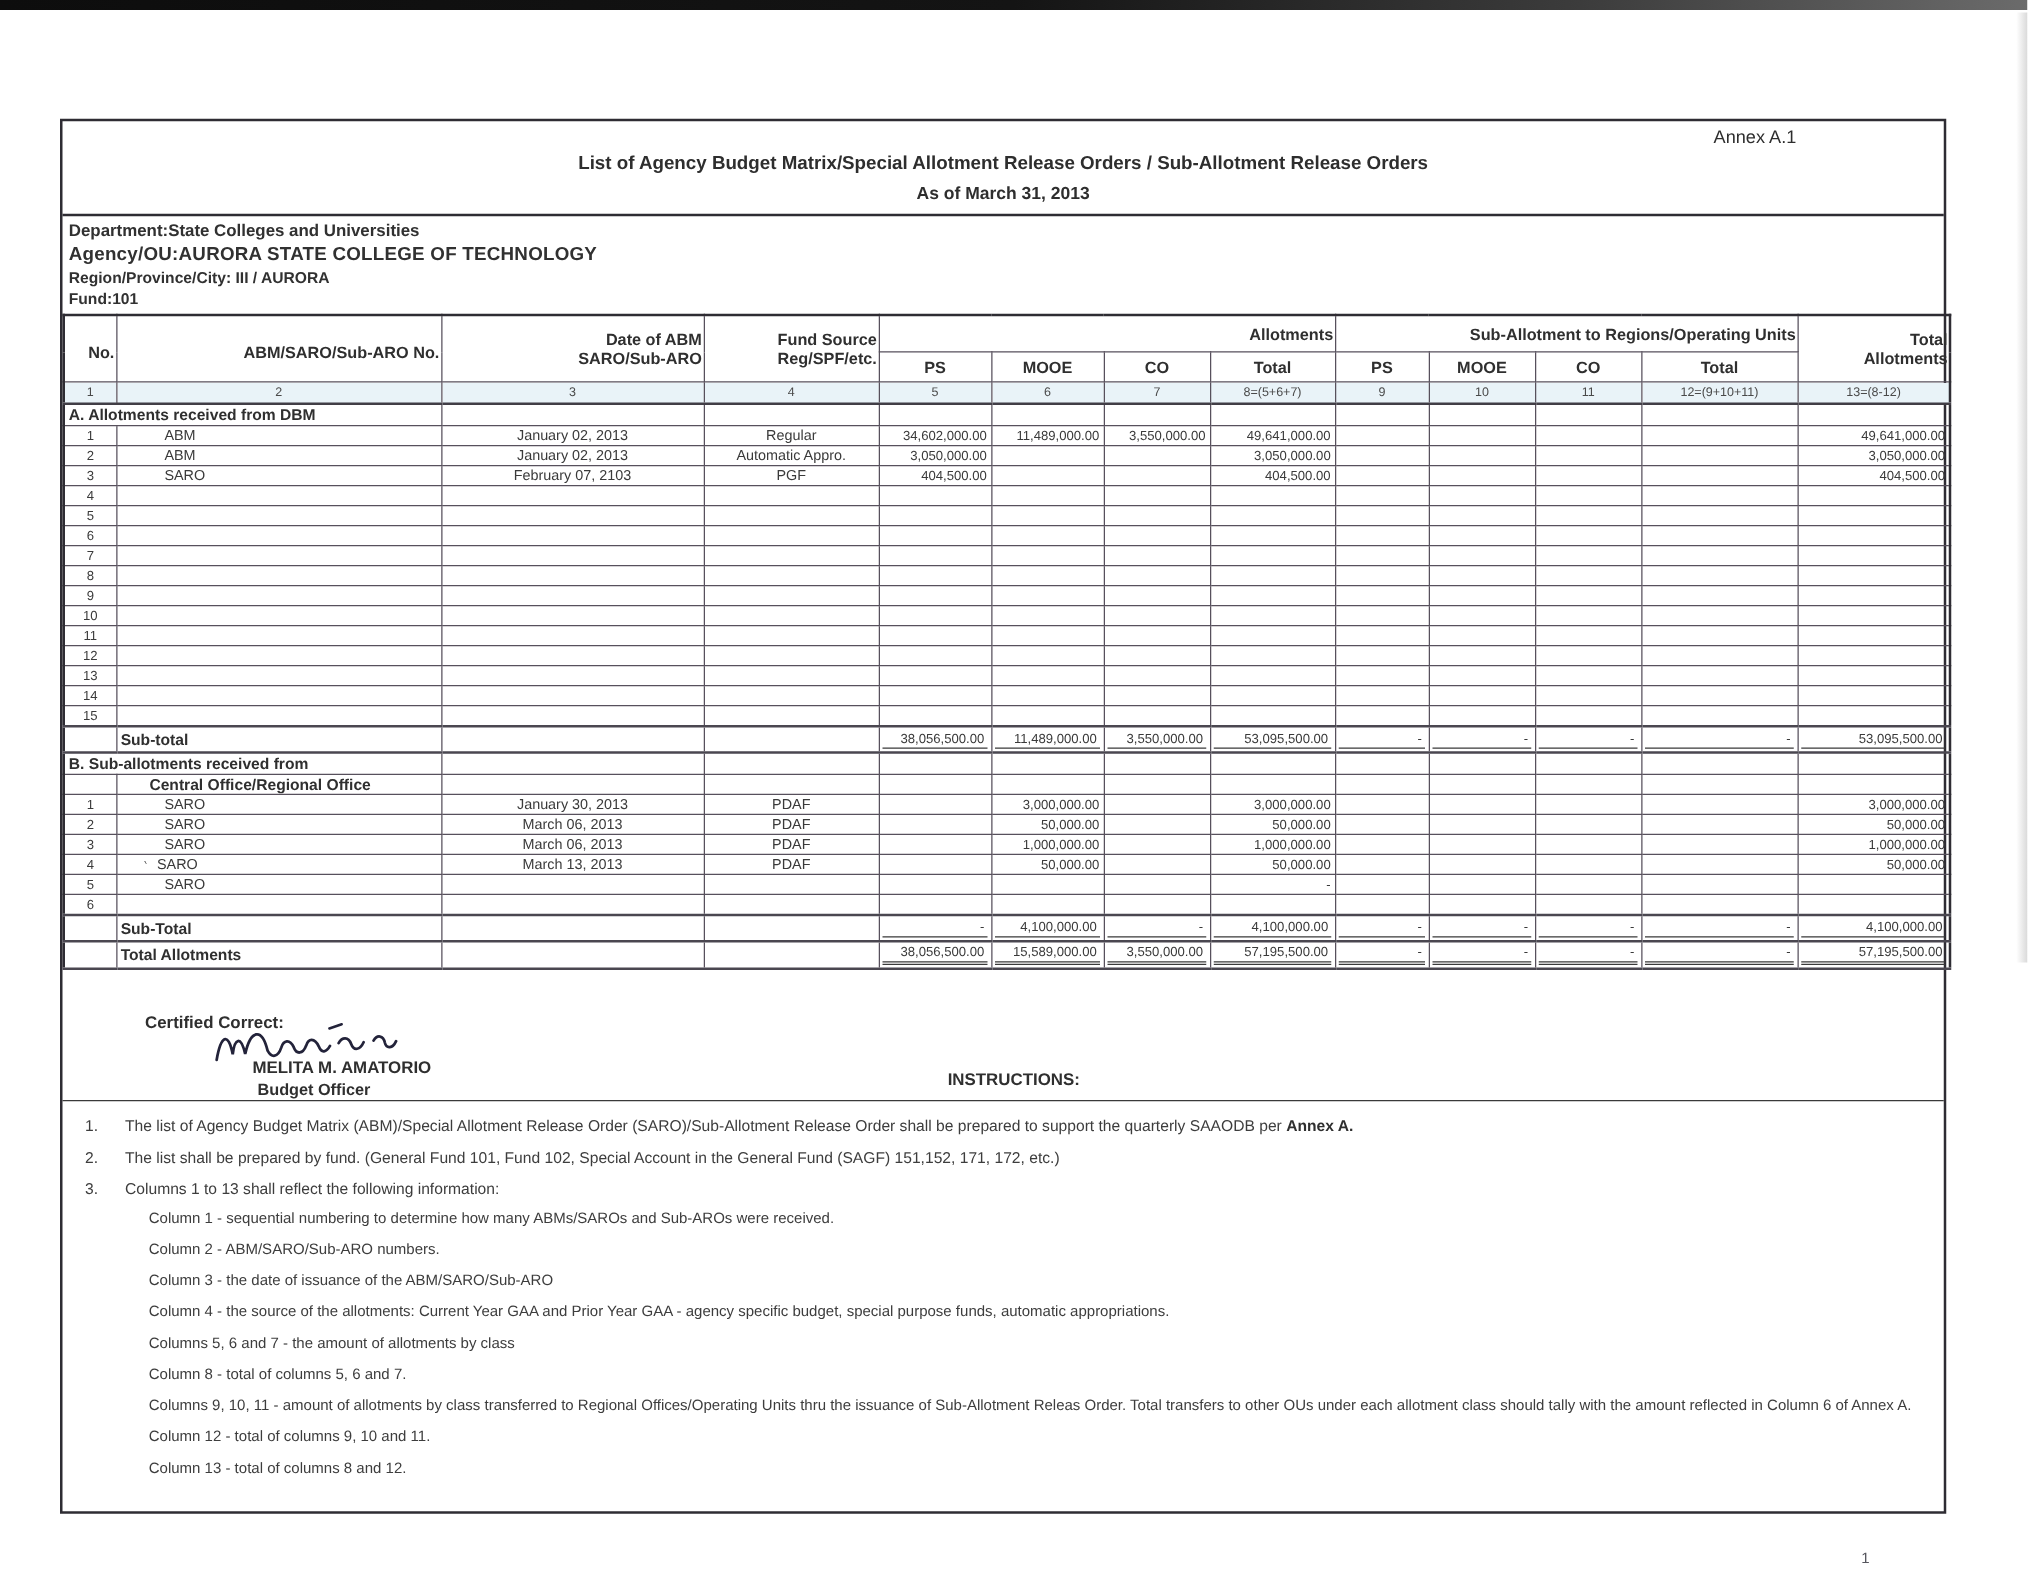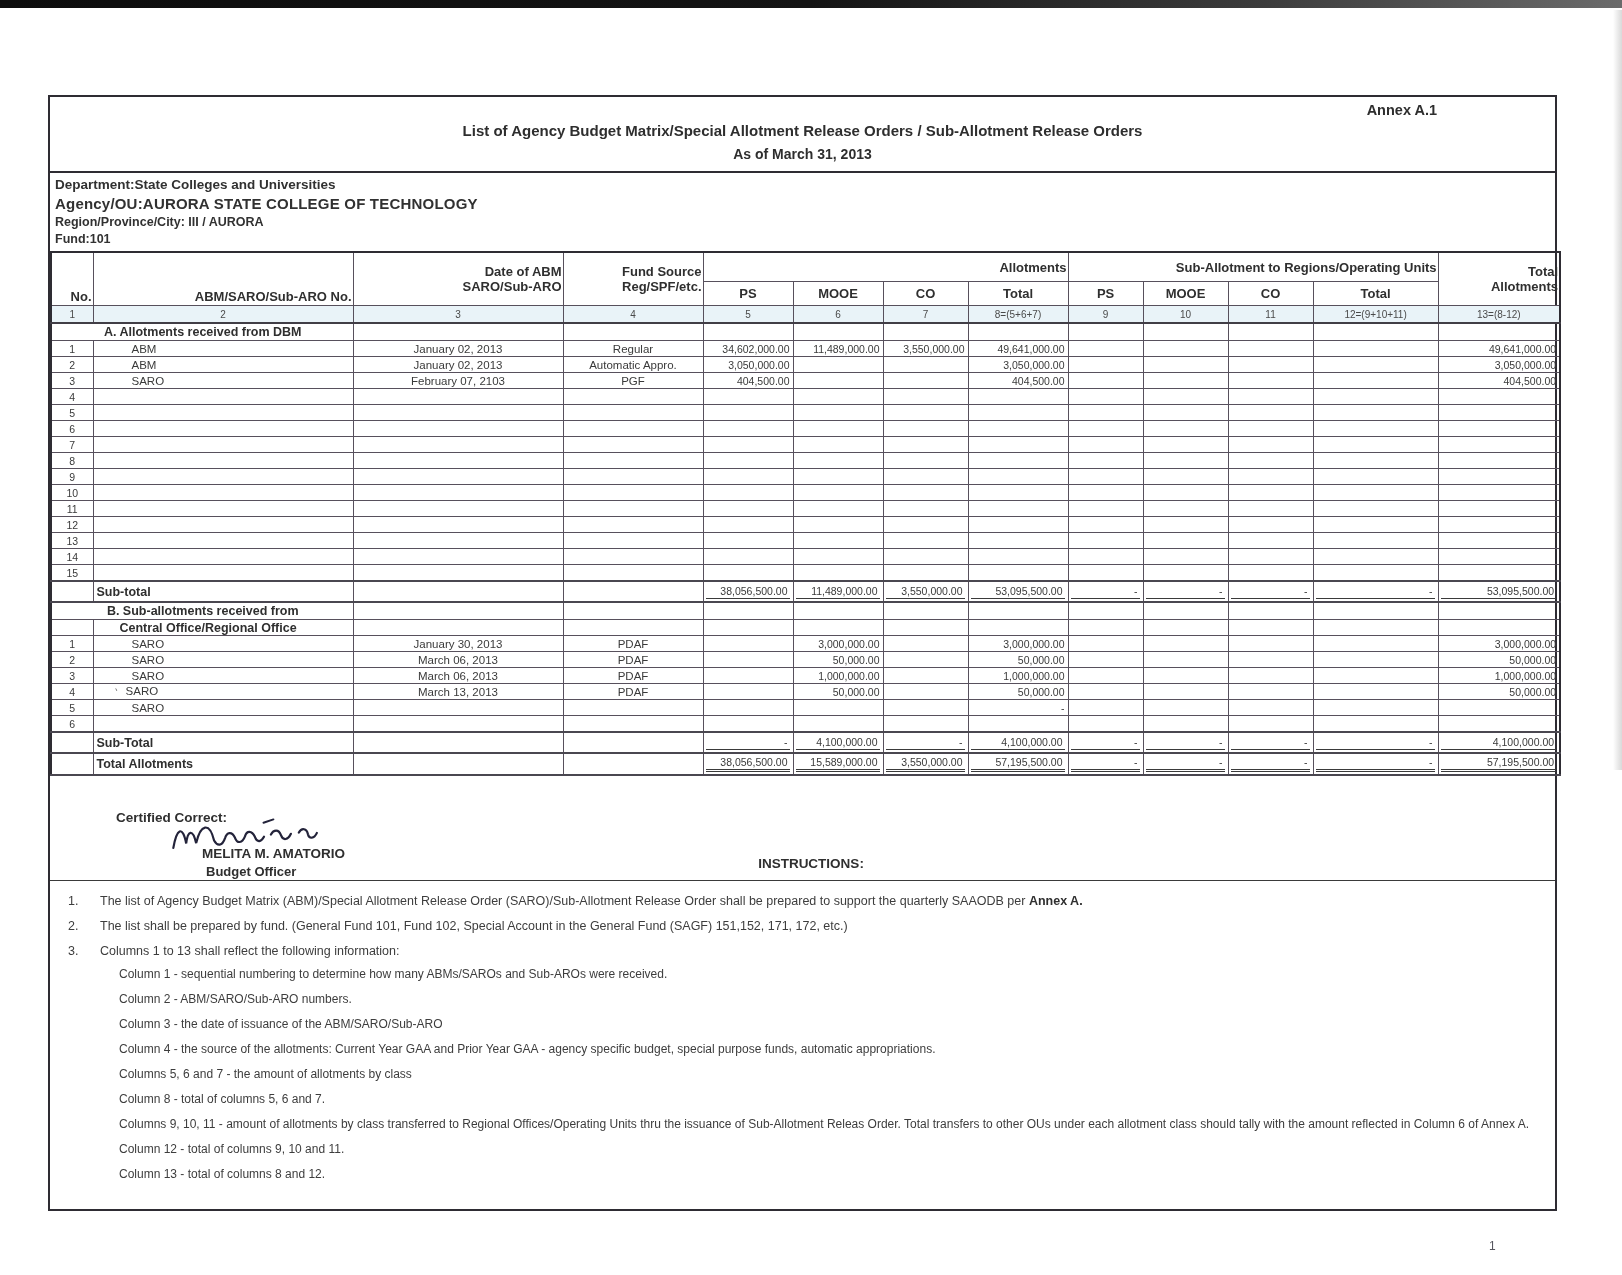--- a/index.html
+++ b/index.html
@@ -1,43 +1,43 @@
 <!DOCTYPE html>
 <html><head>
 <meta charset="utf-8">
 <style>
   html,body{margin:0;padding:0;}
   body{width:1622px;height:1275px;background:#ffffff;font-family:"Liberation Sans",sans-serif;color:#3a3a3a;position:relative;overflow:hidden;}
   .black-bar{position:absolute;top:0;left:0;width:100%;height:8px;background:linear-gradient(to right,#0d0d0d 0%,#141414 50%,#3c3c3c 78%,#6b6b6b 100%);}
   .scan-edge{position:absolute;top:10px;right:0;width:9px;height:760px;background:linear-gradient(to right,rgba(255,255,255,0),#d9d9d9);}
   .form{position:absolute;left:48px;top:95px;width:1509px;border:2px solid #2e2c33;box-sizing:border-box;background:#fff;}
   .form-header{border-bottom:2px solid #2e2c33;padding:5px 0 9px 0;}
-  .annex{text-align:right;padding-right:118px;font-weight:bold;font-size:14.5px;color:#2e2e2e;}
+  .annex{text-align:right;padding-right:118px;font-weight:normal;font-size:14.5px;color:#2e2e2e;}
   .title{text-align:center;font-weight:bold;font-size:15px;margin-top:4px;color:#2e2e2e;}
   .asof{text-align:center;font-weight:bold;font-size:14px;margin-top:7px;color:#2e2e2e;}
   .info{padding:3px 0 3px 5px;}
   .info div{font-weight:bold;color:#313131;}
   .info-department{font-size:13.5px;line-height:1.35;}
   .info-agency{font-size:15px;line-height:1.3;letter-spacing:.2px;}
   .info-region{font-size:12.5px;line-height:1.4;}
   .info-fund{font-size:12.5px;line-height:1.35;}
   table.main{border-collapse:collapse;width:100%;table-layout:fixed;border:2px solid #2e2c33;}
   table.main th,table.main td{border:1px solid #57505c;overflow:hidden;white-space:nowrap;}
   table.main th{font-weight:bold;color:#2f2f2f;text-align:center;}
   tr.h1 th{font-size:13px;height:26px;text-align:right;}
   tr.h2 th{font-size:13px;height:21px;}
-  .vbottom{vertical-align:bottom;padding-bottom:1px;}
+  .vbottom{vertical-align:bottom;padding-bottom:16px;}
   #num-row td{height:14px;font-size:10px;text-align:center;background:#e9f3f8;color:#4a4a4a;}
   tbody td{height:15px;font-size:11px;padding:0 2px;color:#3a3a3a;}
   td.no{text-align:center;font-size:10.5px;}
   td.doc{text-align:left;padding-left:38px;font-size:11.5px;}
   td.date{text-align:center;font-size:11.5px;}
   td.source{text-align:center;font-size:11.5px;}
   td.num{text-align:right;font-size:10.5px;padding-right:3px;}
-  td.sec-label{font-weight:bold;font-size:12.5px;text-align:center;padding-left:3px;color:#2f2f2f;margin-left:28px;}
+  td.sec-label{font-weight:bold;font-size:12.5px;text-align:left;padding-left:3px;color:#2f2f2f;margin-left:28px;}
   td.subsec-label{font-weight:bold;font-size:12.5px;text-align:left;padding-left:26px;color:#2f2f2f;}
   td.total-label{font-weight:bold;font-size:12.5px;text-align:left;padding-left:3px;color:#2f2f2f;}
   tr.section-row td{border-top:2px solid #413e46;height:16px;}
   tr.subtotal-row td{border-top:2px solid #4a4750;border-bottom:2px solid #4a4750;height:19px;margin-top:41px;}
   tr.grandtotal-row td{height:20px;}
   .u{display:block;border-bottom:1.5px solid #3a3a3a;padding:0 2px 1px 0;min-height:12px;text-align:right;font-size:10.5px;}
   .uu{border-bottom:3px double #3a3a3a;}
   .tick{font-size:9px;color:#444;margin-right:8px;margin-left:-16px;}
   .cert-band{position:relative;height:104px;border-bottom:1.5px solid #3a3a3a;}
   .cert-label{position:absolute;left:66px;top:34px;font-weight:bold;font-size:13.5px;color:#2f2f2f;}

